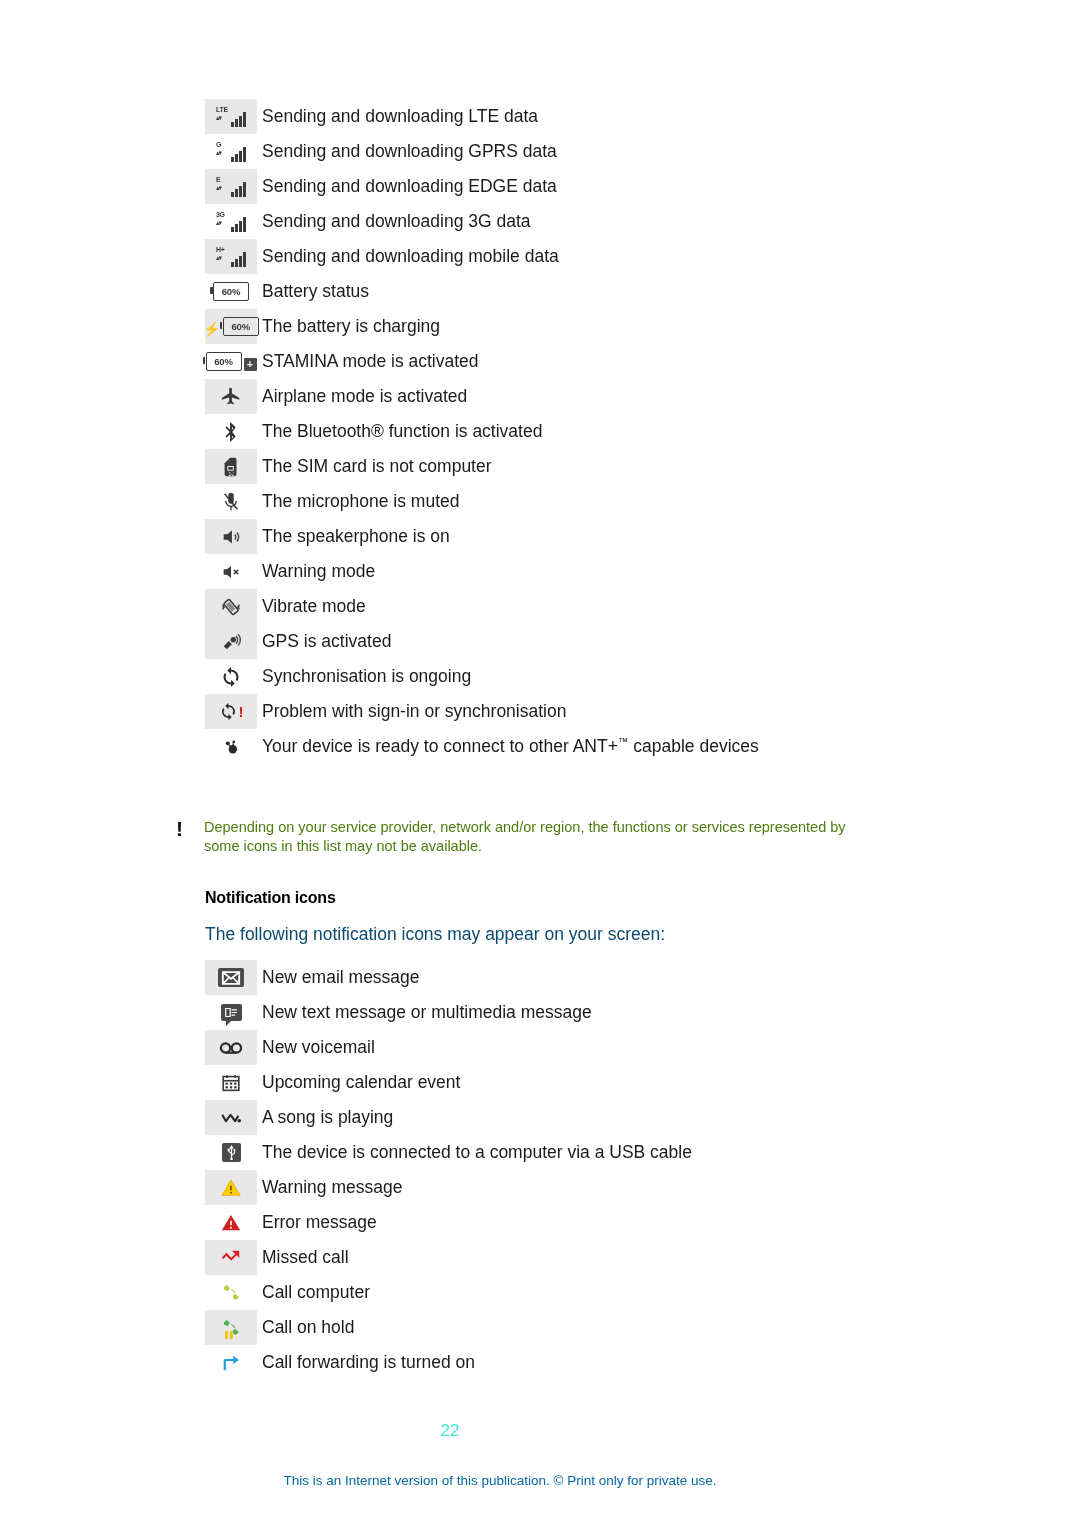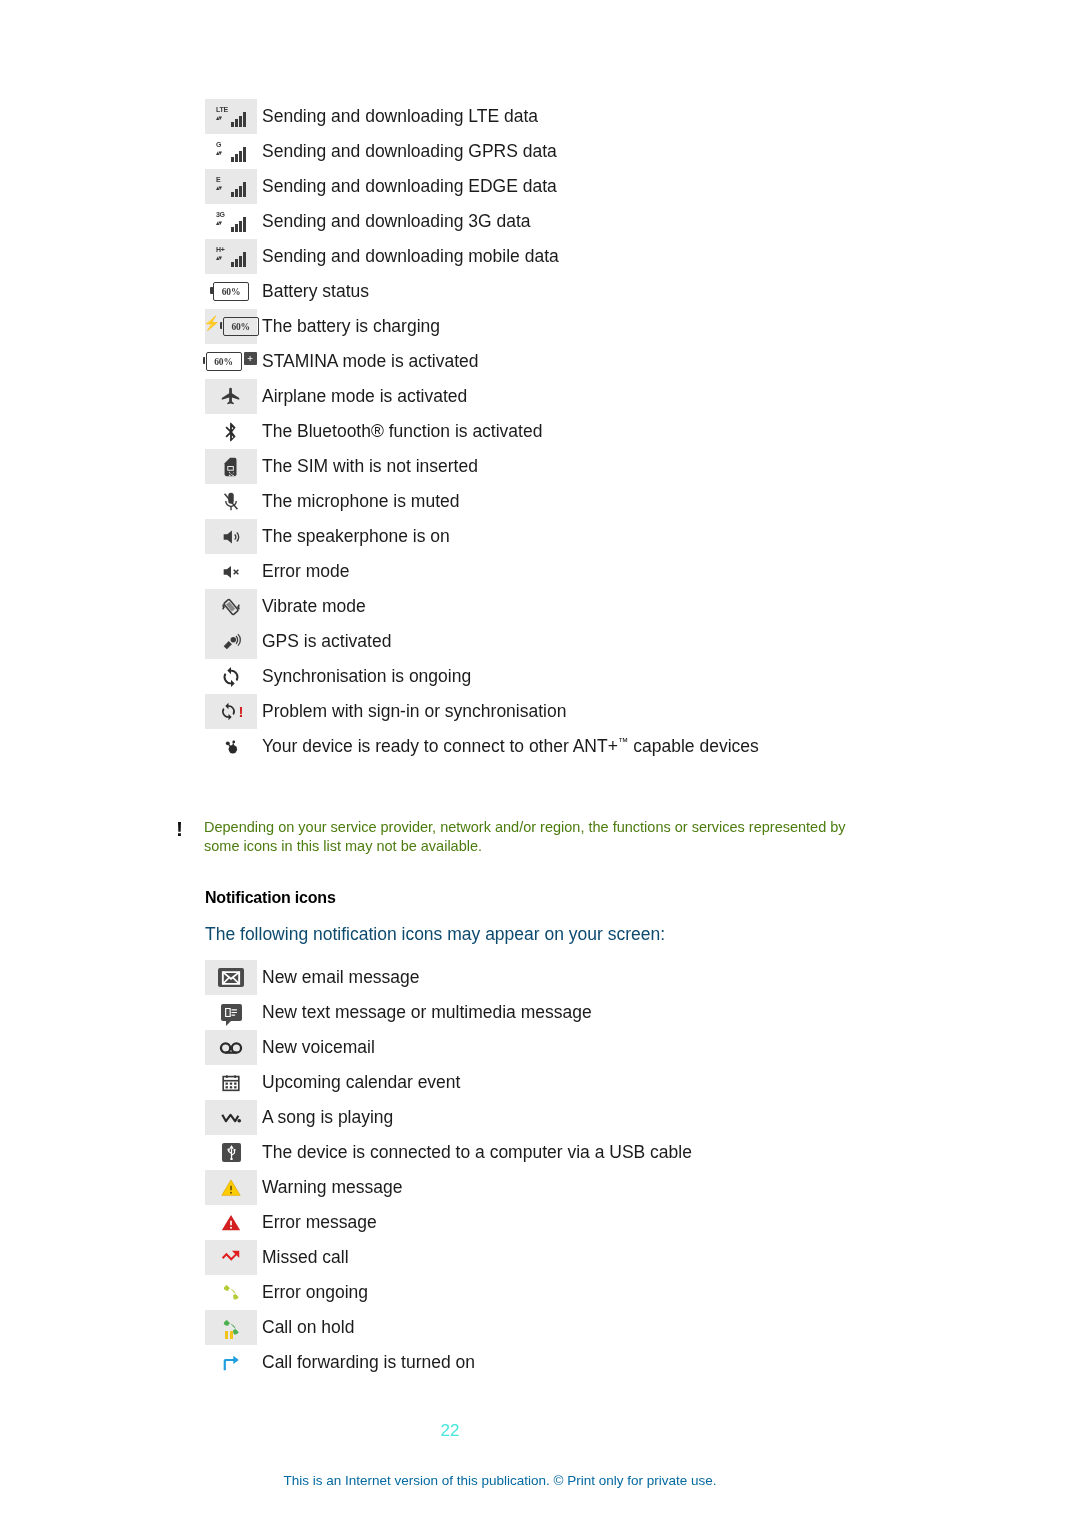--- a/index.html
+++ b/index.html
@@ -102,23 +102,22 @@
     background: #3b3b3b;
   }
   .sig .bars i:nth-child(1) { height: 5px; }
   .sig .bars i:nth-child(2) { height: 8px; }
   .sig .bars i:nth-child(3) { height: 11px; }
   .sig .bars i:nth-child(4) { height: 15px; }
 
   
   .batt-wrap {
     display: flex;
-    align-items: flex-start;
+    align-items: flex-end;
     gap: 2px;
-    font-family: Liberation Serif, serif;
   }
   .batt {
     position: relative;
     width: 34px;
     height: 17px;
     border: 1.6px solid #3b3b3b;
     border-radius: 2px;
     display: flex;
     align-items: center;
     justify-content: center;
@@ -367,21 +366,21 @@
       <div class="icon-row shaded">
         <span class="icon-cell">
           <svg class="ico" width="22" height="22" viewBox="0 0 24 24">
             <path fill="#3b3b3b" d="M18 4a2 2 0 0 0-2-2h-5L5 8v12a2 2 0 0 0 2 2h9a2 2 0 0 0 2-2z"></path>
             <path fill="#fff" d="M8 11h7v5H8z"></path>
             <path fill="#3b3b3b" d="M9 12h5v3H9z"></path>
             <path stroke="#fff" stroke-width="1.6" d="M10 17.5l5 4M15 17.5l-5 4"></path>
             <path stroke="#3b3b3b" stroke-width="1.4" d="M10.5 17l4.5 3.6M15 17l-4.5 3.6"></path>
           </svg>
         </span>
-        <span class="row-label">The SIM with is not inserted</span>
+        <span class="row-label">The SIM card is not computer</span>
       </div>
       <div class="icon-row">
         <span class="icon-cell">
           <svg class="ico" width="22" height="22" viewBox="0 0 24 24">
             <path fill="#3b3b3b" d="M12 14a3 3 0 0 0 3-3V5a3 3 0 0 0-6 0v6a3 3 0 0 0 3 3z"></path>
             <path fill="#3b3b3b" d="M17 11a5 5 0 0 1-10 0H5.5a6.5 6.5 0 0 0 5.75 6.45V21h1.5v-3.55A6.5 6.5 0 0 0 18.5 11z"></path>
             <path stroke="#3b3b3b" stroke-width="1.6" d="M5 3l14 17"></path>
           </svg>
         </span>
         <span class="row-label">The microphone is muted</span>
@@ -395,21 +394,21 @@
         </span>
         <span class="row-label">The speakerphone is on</span>
       </div>
       <div class="icon-row">
         <span class="icon-cell">
           <svg class="ico" width="22" height="22" viewBox="0 0 24 24">
             <path fill="#3b3b3b" d="M4 9v6h3.5l4.5 3.6V5.4L7.5 9z"></path>
             <path stroke="#3b3b3b" stroke-width="1.7" d="M15 9.5l5 5M20 9.5l-5 5"></path>
           </svg>
         </span>
-        <span class="row-label">Error mode</span>
+        <span class="row-label">Warning mode</span>
       </div>
       <div class="icon-row shaded">
         <span class="icon-cell">
           <svg class="ico" width="22" height="22" viewBox="0 0 24 24">
             <g transform="rotate(-40 12 12)">
               <rect x="8" y="4" width="8" height="16" rx="1.6" fill="none" stroke="#3b3b3b" stroke-width="1.7"></rect>
               <rect x="9.6" y="6.4" width="4.8" height="10" fill="#3b3b3b" opacity=".55"></rect>
             </g>
             <path stroke="#3b3b3b" stroke-width="1.4" d="M3 9.5L4.6 12 3 14.5M21 9.5L19.4 12 21 14.5"></path>
           </svg>
@@ -573,21 +572,21 @@
           </svg>
         </span>
         <span class="row-label">Missed call</span>
       </div>
       <div class="icon-row">
         <span class="icon-cell">
           <svg class="ico" width="22" height="22" viewBox="0 0 24 24">
             <path fill="#b5cc3a" d="M7.5 3.2c-1.4.6-2.6 1.8-3.2 3.2-.4 1 .1 2 1 2.3l2.1.8c.8.3 1.7-.1 2-.9l.6-1.6c1.7.2 3.3.9 4.6 2s2.2 2.6 2.6 4.3l-1.7.4c-.8.2-1.3 1-1.2 1.8l.4 2.2c.2.9 1.1 1.5 2 1.3 1.5-.3 2.9-1.2 3.8-2.4"></path>
           </svg>
         </span>
-        <span class="row-label">Error ongoing</span>
+        <span class="row-label">Call computer</span>
       </div>
       <div class="icon-row shaded">
         <span class="icon-cell">
           <span style="position:relative;display:block;width:22px;height:22px">
             <svg class="ico" width="22" height="22" viewBox="0 0 24 24">
               <path fill="#4caf50" d="M7.5 3.2c-1.4.6-2.6 1.8-3.2 3.2-.4 1 .1 2 1 2.3l2.1.8c.8.3 1.7-.1 2-.9l.6-1.6c1.7.2 3.3.9 4.6 2s2.2 2.6 2.6 4.3l-1.7.4c-.8.2-1.3 1-1.2 1.8l.4 2.2c.2.9 1.1 1.5 2 1.3 1.5-.3 2.9-1.2 3.8-2.4"></path>
             </svg>
             <span style="position:absolute;left:5px;bottom:0;display:flex;gap:2px">
               <i style="display:block;width:3px;height:8px;background:#f0c419"></i>
               <i style="display:block;width:3px;height:8px;background:#f0c419"></i>

